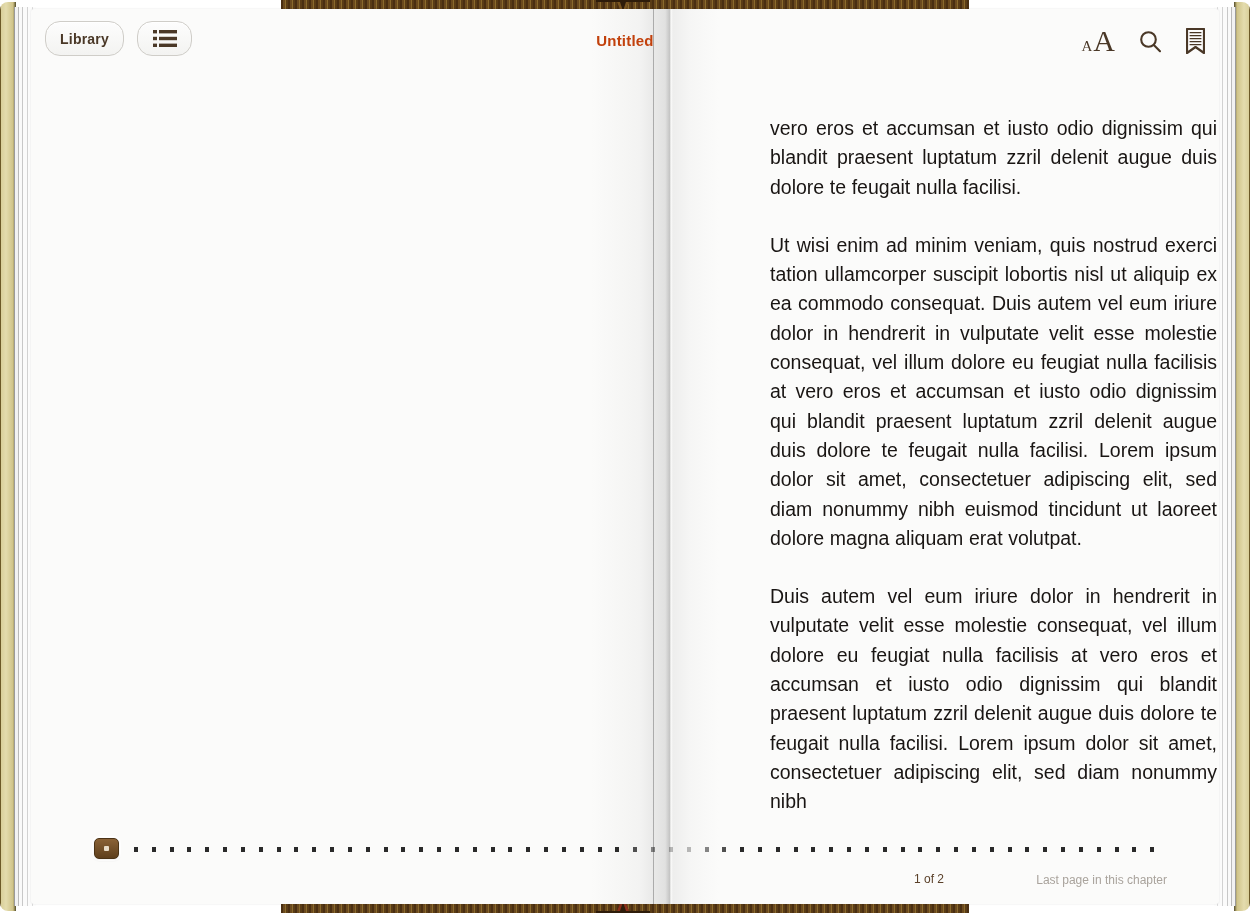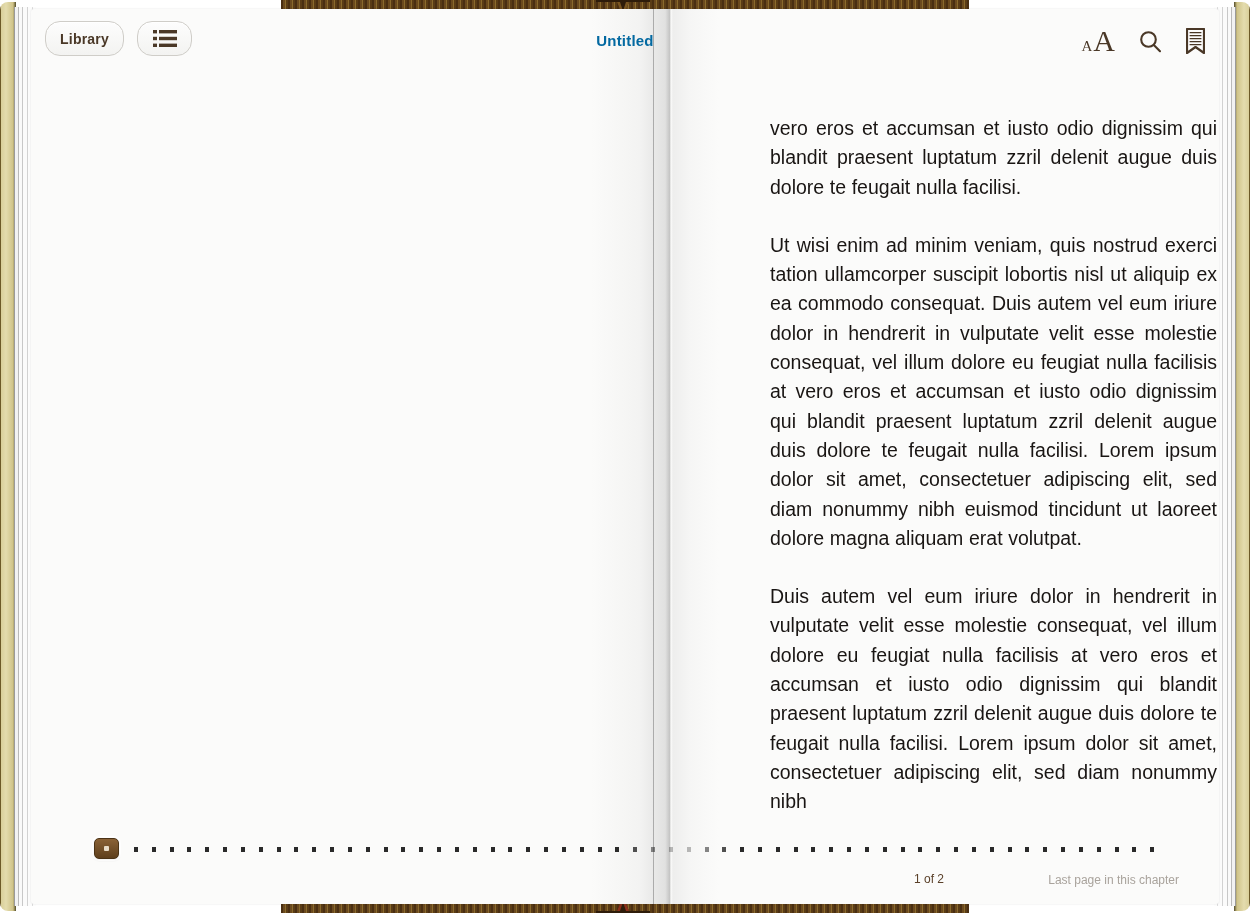--- a/index.html
+++ b/index.html
@@ -185,21 +185,21 @@
 
   .list-icon { display: block; width: 24px; height: 17px; }
 
   #book-title {
     position: absolute;
     left: 0; top: 23px;
     width: 1188px;
     text-align: center;
     font-size: 15px;
     font-weight: bold;
-    color: #0369a1;
+    color: #c2410c;
     letter-spacing: .2px;
     padding-left: 0;
   }
 
   #tb-right {
     position: absolute;
     right: 14px; top: 10px;
     height: 44px;
     display: flex;
     align-items: center;
@@ -288,21 +288,21 @@
     position: absolute;
     left: 0; top: 0;
     width: 548px;
     text-align: center;
     font-weight: normal;
     color: #5a4029;
     padding-right: 32px;
   }
   #chapter-status {
     position: absolute;
-    right: 40px; top: 1px;
+    right: 52px; top: 1px;
     color: #a9a39c;
   }
 </style>
 </head>
 <body>
 
 <div id="book-frame">
 
   <div class="cover-edge left"></div>
   <div class="cover-edge right"></div>

